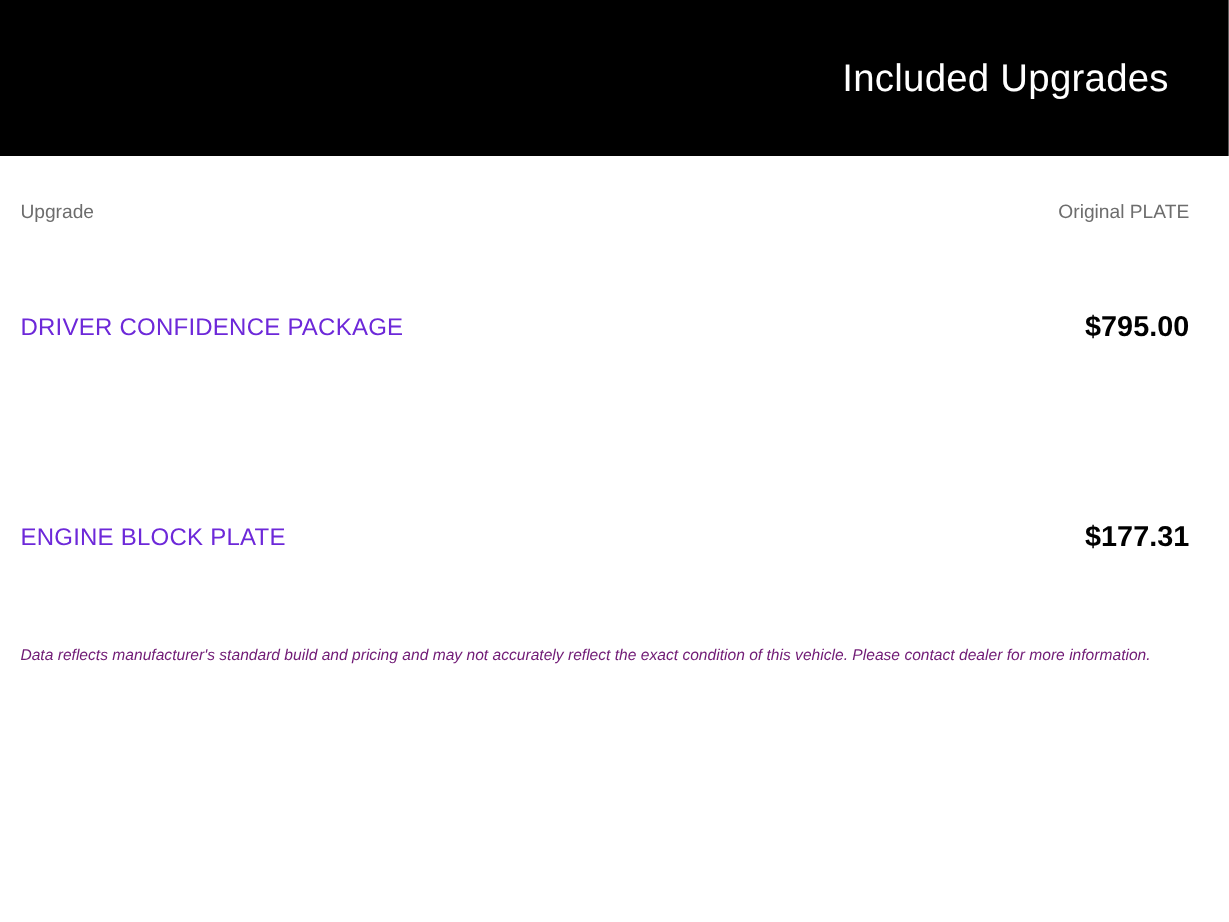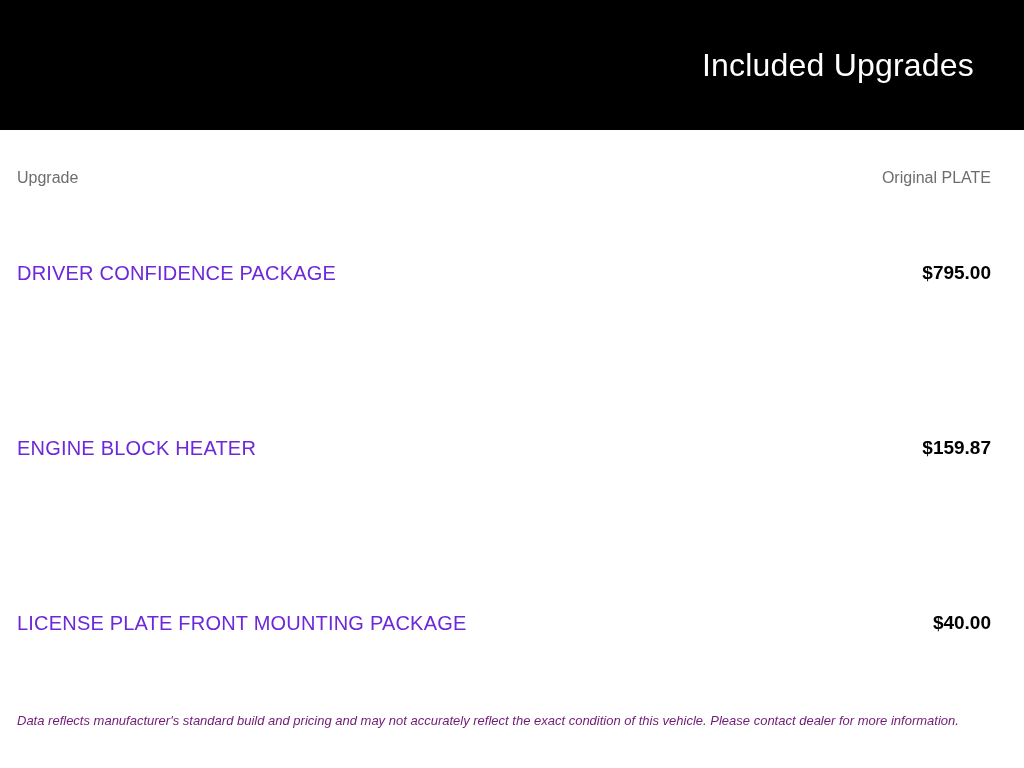--- a/index.html
+++ b/index.html
@@ -51,21 +51,21 @@
     .upgrade-row.first { margin-top: 81px; }
     .upgrade-row.next  { margin-top: 147px; }
     .upgrade-name {
       color: #6d28d9;
       font-size: 20px;
       font-weight: 400;
       letter-spacing: 0.2px;
     }
     .upgrade-price {
       color: #000000;
-      font-size: 19px;
+      font-size: 24px;
       font-weight: 700;
     }
     .disclaimer {
       margin-top: 76px;
       color: #701a75;
       font-size: 13px;
       font-style: italic;
       line-height: 16px;
     }
   </style>
@@ -82,24 +82,20 @@
     <span class="col-label">Upgrade</span>
     <span class="col-label">Original PLATE</span>
   </div>
 
   <div class="upgrade-row first">
     <span class="upgrade-name">DRIVER CONFIDENCE PACKAGE</span>
     <span class="upgrade-price">$795.00</span>
   </div>
 
   <div class="upgrade-row next">
-    <span class="upgrade-name">ENGINE BLOCK HEATER</span>
-    <span class="upgrade-price">$159.87</span>
+    <span class="upgrade-name">ENGINE BLOCK PLATE</span>
+    <span class="upgrade-price">$177.31</span>
   </div>
 
-  <div class="upgrade-row next">
-    <span class="upgrade-name">LICENSE PLATE FRONT MOUNTING PACKAGE</span>
-    <span class="upgrade-price">$40.00</span>
-  </div>
 
   <div class="disclaimer">Data reflects manufacturer's standard build and pricing and may not accurately reflect the exact condition of this vehicle. Please contact dealer for more information.</div>
 
 </div>
 
 </body></html>

